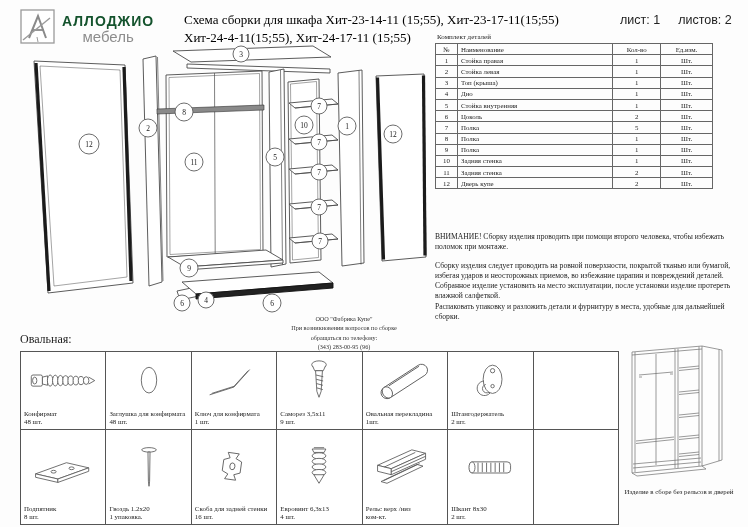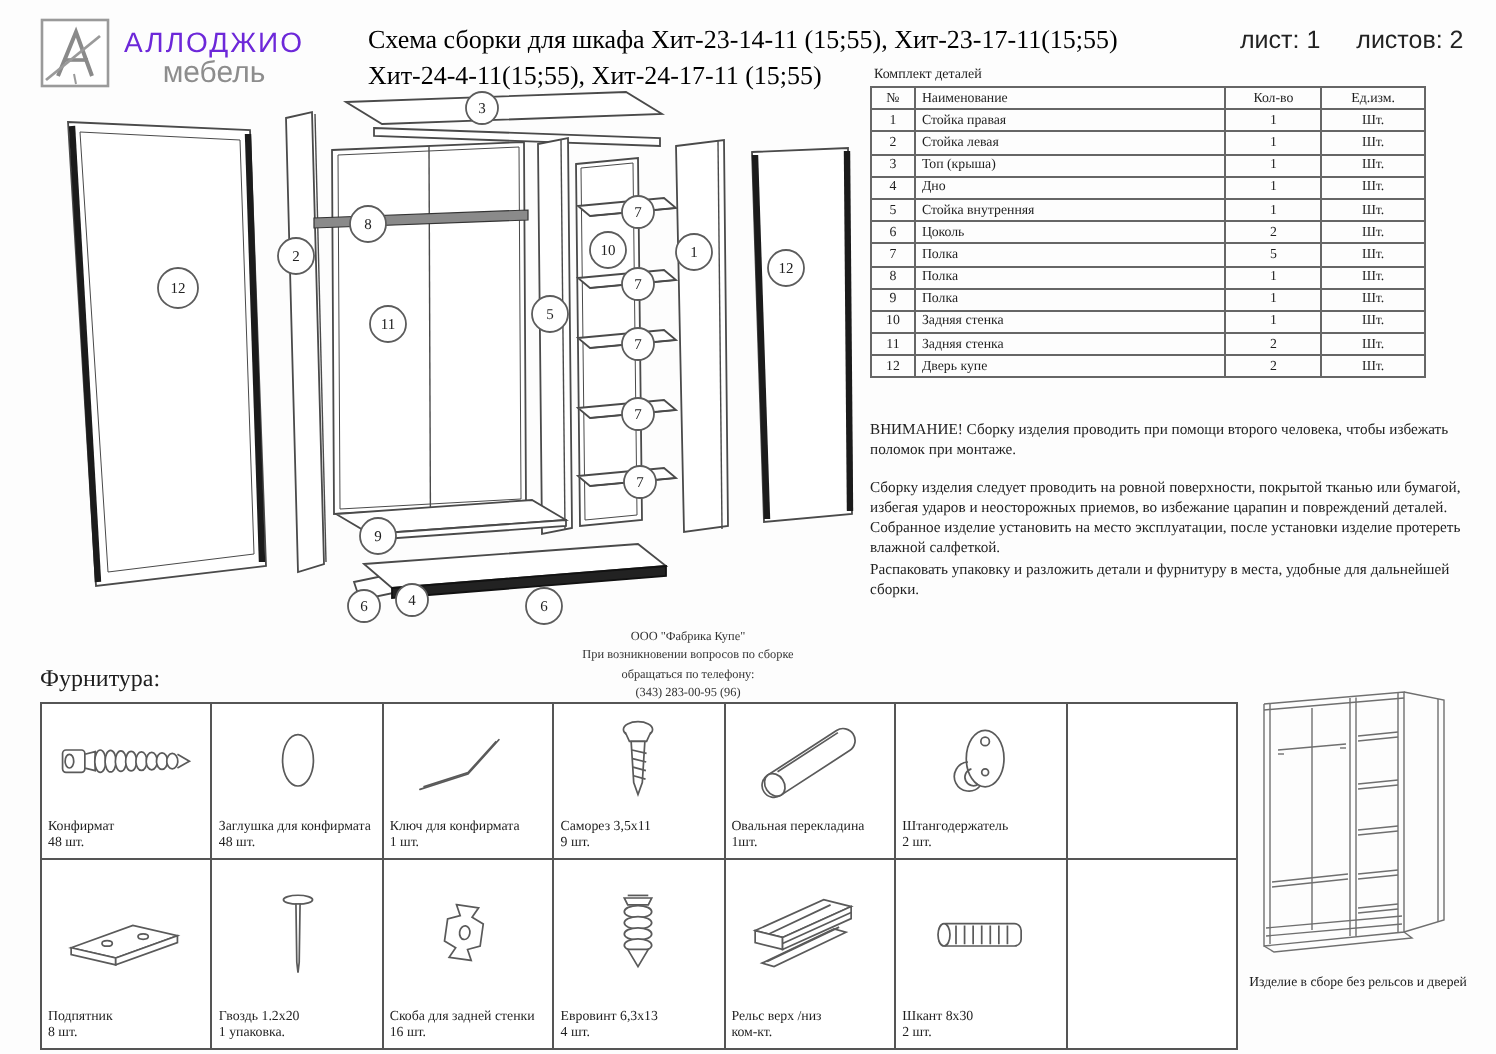--- a/index.html
+++ b/index.html
@@ -5,33 +5,33 @@
   * { margin:0; padding:0; box-sizing:border-box; }
   html,body { background:#e9e9e9; }
   .page {
     position:relative; width:748px; height:527px; background:#fdfdfd;
     font-family:"Liberation Serif", serif; color:#1e1e1e; overflow:hidden;
     margin:0 auto;
   }
   
   .logo-box { position:absolute; left:20px; top:9px; width:36px; height:36px; }
   .brand { position:absolute; left:62px; top:13px; font-family:"Liberation Sans",sans-serif; }
-  .brand-name { font-size:14px; font-weight:normal; letter-spacing:1px; color:#6d28d9; }
+  .brand-name { font-size:14px; font-weight:bold; letter-spacing:1px; color:#14532d; }
   .brand-sub  { font-size:15px; color:#8d8d8d; text-align:center; margin-top:-1px; }
   .title { position:absolute; left:184px; top:11px; width:380px; font-size:13px; line-height:1.35; color:#000000; }
   .sheet-info { position:absolute; left:620px; top:13px; font-family:"Liberation Sans",sans-serif; font-size:12.5px; color:#222; white-space:nowrap; }
   .sheet-info span { margin-right:18px; }
   
   .parts-title { position:absolute; left:437px; top:33px; font-size:7px;text-align:center; }
   .parts-table { position:absolute; left:435px; top:43px; border-collapse:collapse; width:278px; font-size:6.9px; }
   .parts-table th, .parts-table td { border:0.8px solid #666; padding:0.5px 3px; height:11.2px; font-weight:normal; text-align:left; }
   .parts-table th { border-bottom-width:1.4px; }
   .parts-table .c-num, .parts-table .c-qty, .parts-table .c-unit { text-align:center; }
   
-  .notes { position:absolute; left:435px; top:210px; width:312px; font-size:7.6px; line-height:1.33; color:#222; }
+  .notes { position:absolute; left:435px; top:232px; width:312px; font-size:7.6px; line-height:1.33; color:#222; }
   .notes p { margin:0; }
   .notes p.warning { margin-bottom:9px; }
   .notes p.footnote { margin-top:9px; }
   
   .diagram { position:absolute; left:15px; top:45px; }
   .diagram polygon, .diagram path { fill:#fff; stroke:#4a4a4a; stroke-width:0.9; }
   .diagram line { stroke:#4a4a4a; stroke-width:0.7; }
   .diagram .thin { stroke-width:0.5; fill:none; }
   .diagram .dark { fill:#222; stroke:#111; }
   .diagram .bar  { fill:#8a8a8a; stroke:#333; stroke-width:0.6; }
@@ -326,21 +326,21 @@
       </g>
   </svg>
 
   <div class="manufacturer">
     <div>ООО "Фабрика Купе"</div>
     <div>При возникновении вопросов  по сборке</div>
     <div>обращаться по телефону:</div>
     <div>(343) 283-00-95 (96)</div>
   </div>
 
-  <div class="hw-title">Фурнитура:</div>
+  <div class="hw-title">Овальная:</div>
   <div class="hw-grid">
 
     <div class="hw-cell">
       <div class="hw-icon">
         <svg viewBox="0 0 84 56">
             <rect x="5" y="21" width="13" height="13" rx="2"></rect>
             <ellipse cx="9" cy="27.5" rx="2.5" ry="4"></ellipse>
             <path d="M18 23.5 l6 -1.5 v11 l-6 -1.5 z"></path>
             <ellipse cx="27" cy="27.5" rx="3.2" ry="6.5"></ellipse>
             <ellipse cx="33" cy="27.5" rx="3.2" ry="6.3"></ellipse>

